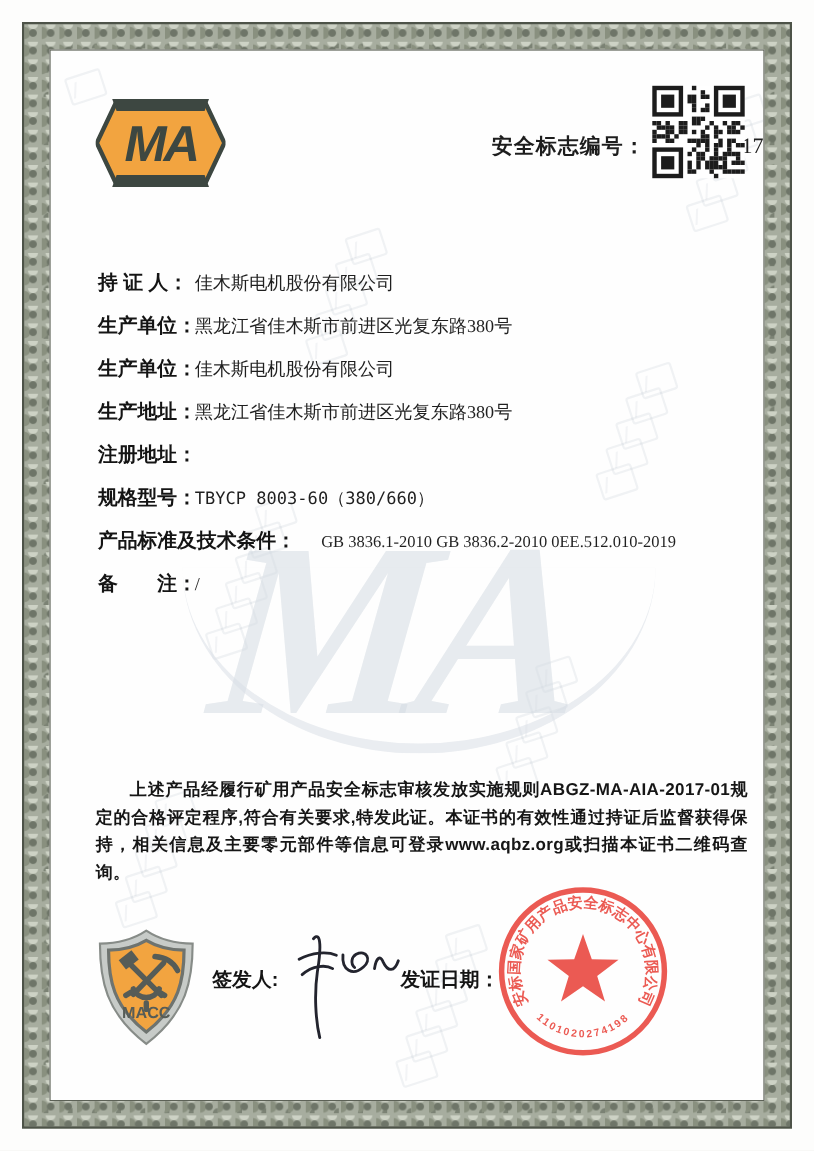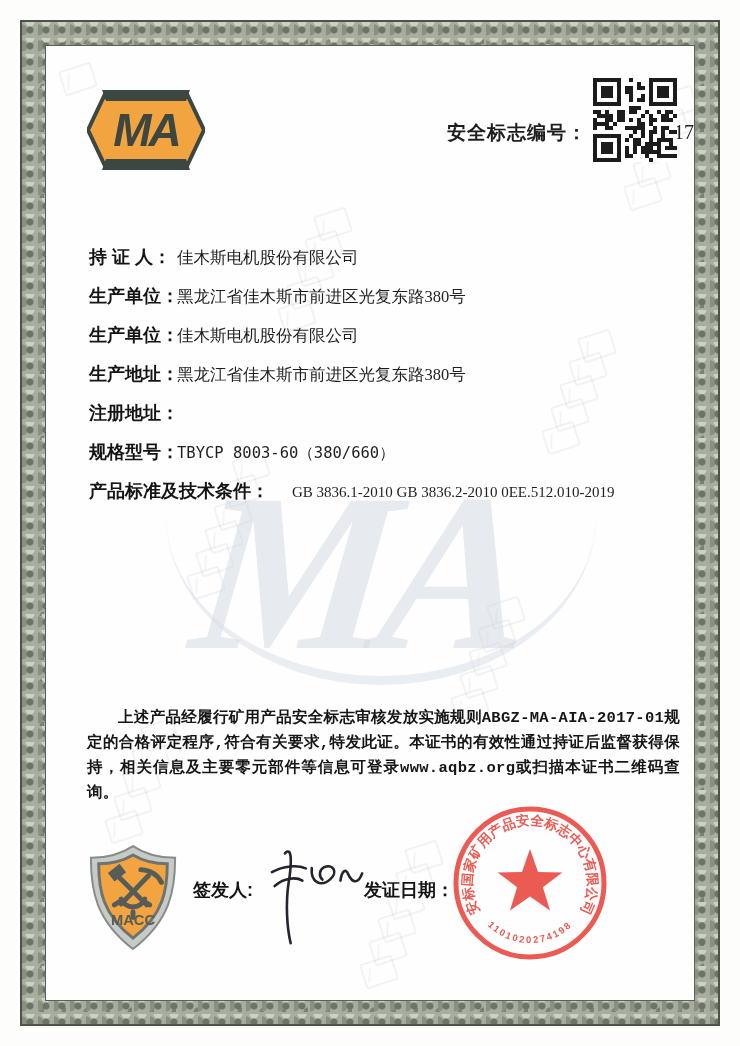--- a/index.html
+++ b/index.html
@@ -51,21 +51,21 @@
   .row .value{font-family:"Liberation Serif",serif;font-size:16.5px;font-weight:500;color:#1f1f1f;}
   .row.longlabel .label{width:auto;margin-right:12px;}
   .row.longlabel .value{font-size:15px;margin-left:11px;}
   .row .value.model{font-family:"DejaVu Sans Mono",monospace;font-size:15.5px;font-weight:normal;}
   .row .label2{font-weight:bold;font-size:18px;color:#141414;margin-left:0;}
   .row .value.date1{width:187px;}
   .row .value2{font-family:"Liberation Serif",serif;font-size:16.5px;color:#1f1f1f;margin-left:14px;}
 
   
   .decl{position:absolute;left:41px;right:14px;top:660px;
-        font-family:Liberation Mono, monospace;font-weight:600;font-size:15.5px;
+        font-family:Liberation Sans, sans-serif;font-weight:600;font-size:15.5px;
         line-height:25px;color:#161616;text-indent:2em;text-align:justify;letter-spacing:0.3px;}
 
   
   .shield{position:absolute;left:38px;top:797px;}
   .sig-label{position:absolute;left:147px;top:832px;font-weight:bold;font-size:18px;color:#141414;}
   .signature{position:absolute;left:205px;top:778px;transform:rotate(-3deg);}
   .dept-label{position:absolute;left:318px;top:832px;font-weight:bold;font-size:18px;color:#141414;}
   .stamp{position:absolute;left:399px;top:752px;opacity:0.92;}
 </style>
 </head>
@@ -285,20 +285,24 @@
           <span class="label">注册地址：</span>
         </div>
         <div class="row">
           <span class="label">规格型号：</span>
           <span class="value model">TBYCP 8003-60（380/660）</span>
         </div>
         <div class="row longlabel">
           <span class="label">产品标准及技术条件：</span>
           <span class="value">GB 3836.1-2010 GB 3836.2-2010 0EE.512.010-2019</span>
         </div>
+        <div class="row">
+          <span class="label">备　　注：</span>
+          <span class="value">/</span>
+        </div>
       </div>
 
       <div class="decl">上述产品经履行矿用产品安全标志审核发放实施规则ABGZ-MA-AIA-2017-01规定的合格评定程序,符合有关要求,特发此证。本证书的有效性通过持证后监督获得保持，相关信息及主要零元部件等信息可登录www.aqbz.org或扫描本证书二维码查询。</div>
 
       <svg class="shield" width="98" height="112" viewBox="0 0 100 114">
         <path d="M50 3 C62 11 78 15 93 15 C93 48 88 79 50 108 C12 79 7 48 7 15 C22 15 38 11 50 3 Z" fill="#c7cbc8" stroke="#878c88" stroke-width="2"></path>
         <path d="M50 12 C60 18 73 21 85 21 C85 48 81 73 50 97 C19 73 15 48 15 21 C27 21 40 18 50 12 Z" fill="#f2a440" stroke="#6e736f" stroke-width="3"></path>
         <g stroke="#565c57" fill="none" stroke-linecap="round">
           <path d="M34 33 L64 63" stroke-width="5"></path>
           <path d="M66 33 L38 62" stroke-width="5"></path>

